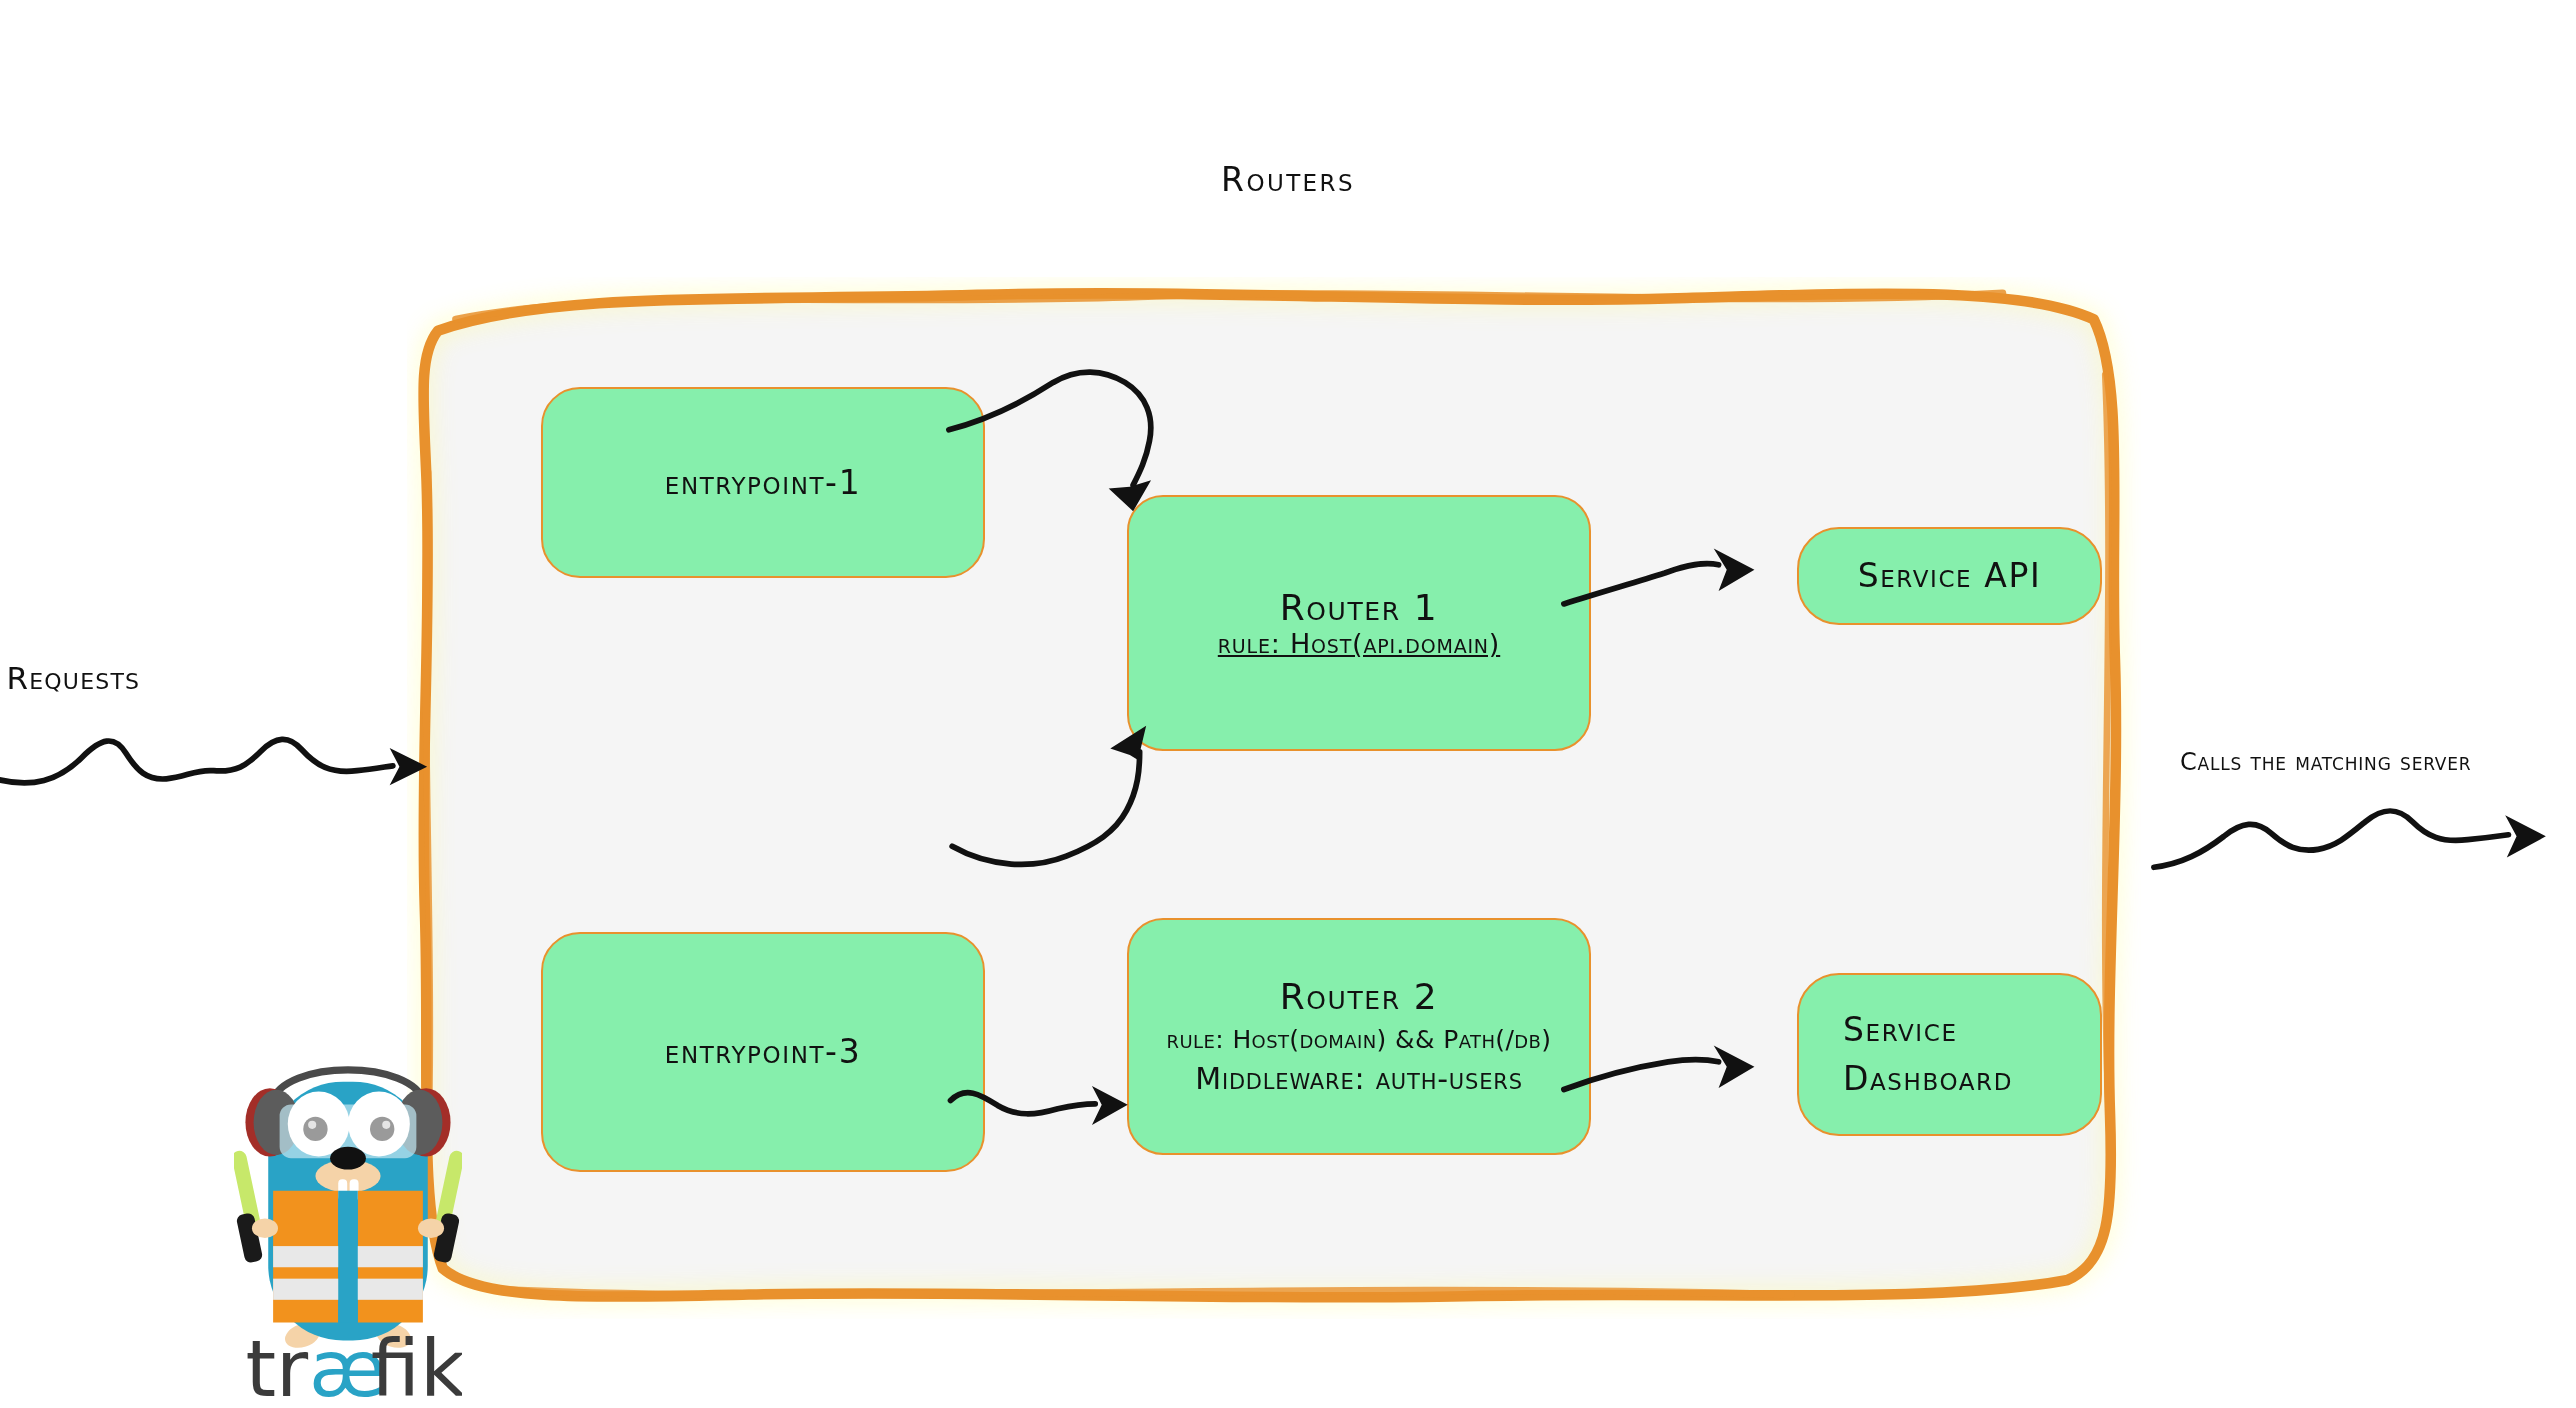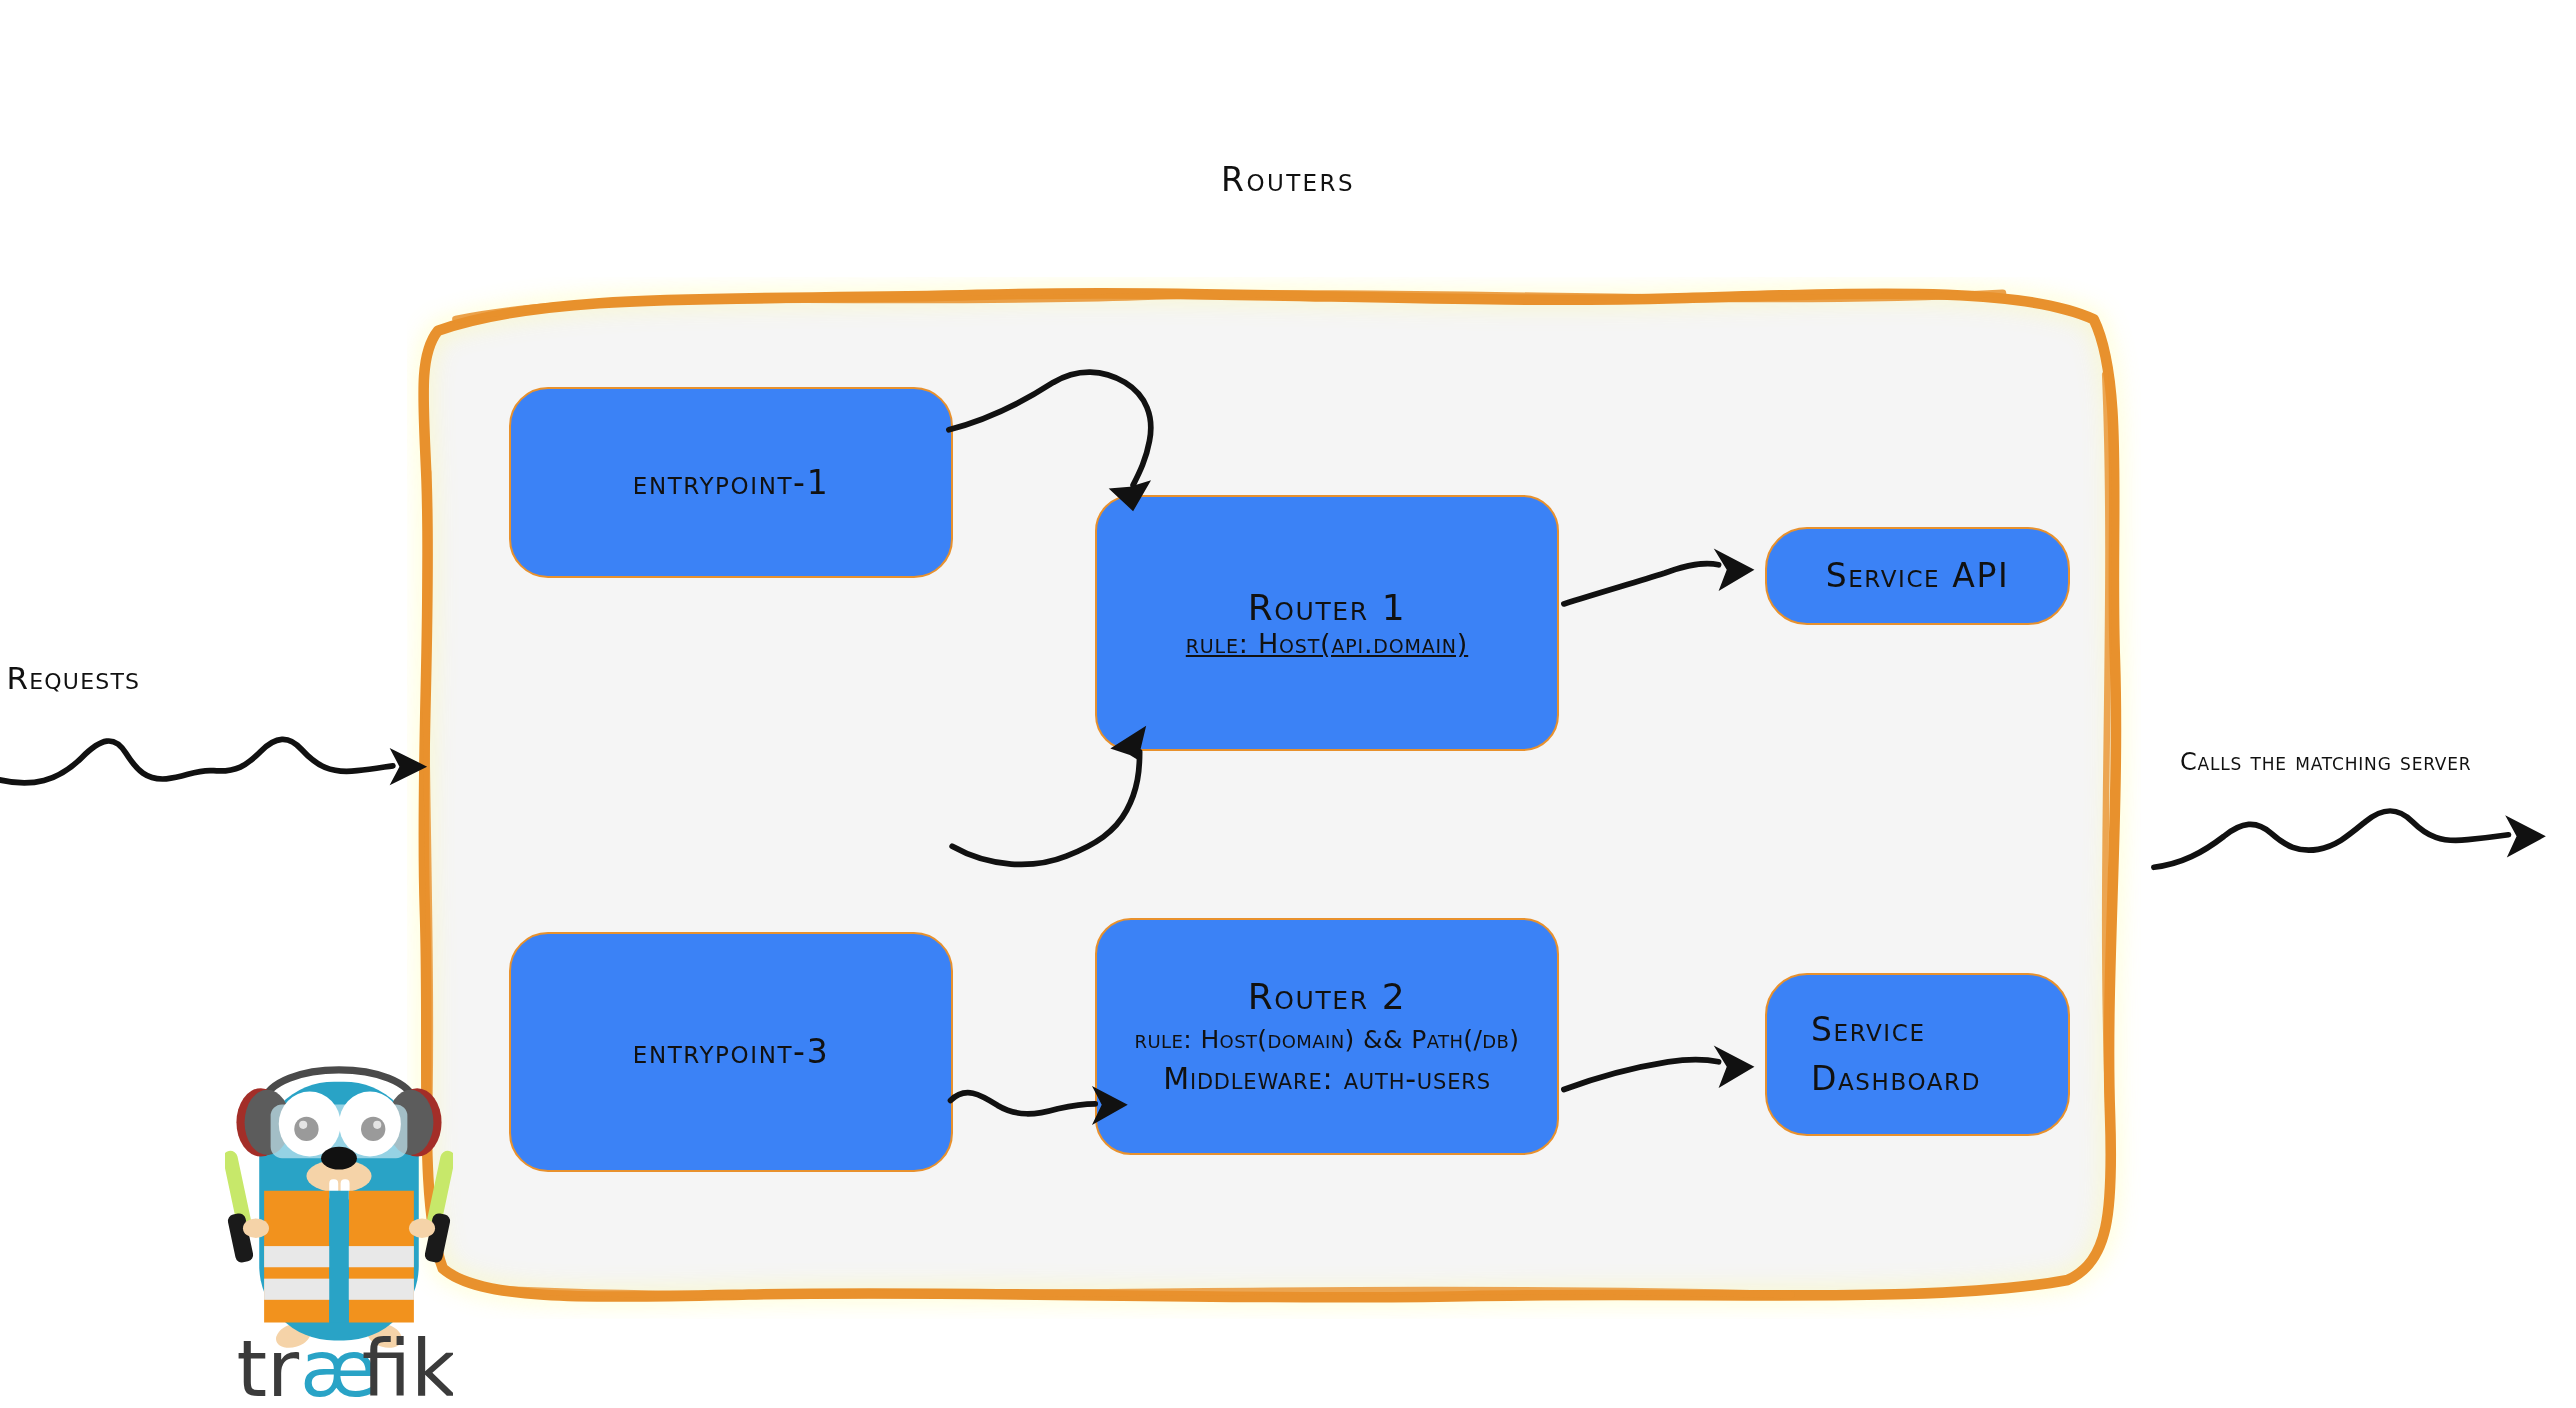--- a/index.html
+++ b/index.html
@@ -45,26 +45,27 @@
     top: 277px;
     width: 1734px;
     height: 1042px;
   }
   #routers-container svg { display: block; width: 100%; height: 100%; }
 
   
   .box {
     position: absolute;
     box-sizing: border-box;
-    background: #3b82f6;
+    background: #86efac;
     border: 2.4px solid #E8912D;
     display: flex;
     flex-direction: column;
     align-items: center;
     justify-content: center;
+    margin-left: 32px;
   }
   .box.entrypoint {
     border-radius: 39px;
     align-items: center;
   }
   .box.router { border-radius: 36px; }
   .box.service { border-radius: 42px; }
 
   .ep-label { font-size: 33px; letter-spacing: 1.6px; }
 
@@ -98,21 +99,21 @@
   #calls-label {
     position: absolute; left: 2132px; top: 749px;
     font-size: 24px; letter-spacing: 0.8px; margin-left: 48px;
   }
 
   .arrow-svg { position: absolute; overflow: visible; }
 
   
   #traefik-logo {
     position: absolute;
-    left: 225px;
+    left: 234px;
     top: 1054px;
     width: 228px;
     height: 350px;
     text-align: center;
   }
   #traefik-logo svg { display: block; width: 100%; height: 100%; }
 </style>
 </head>
 <body>
 

